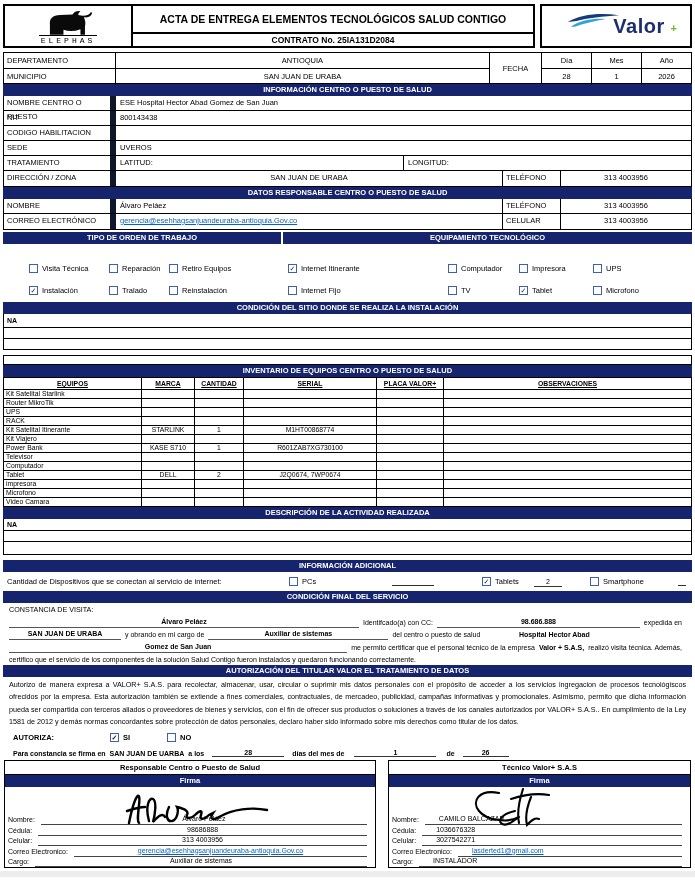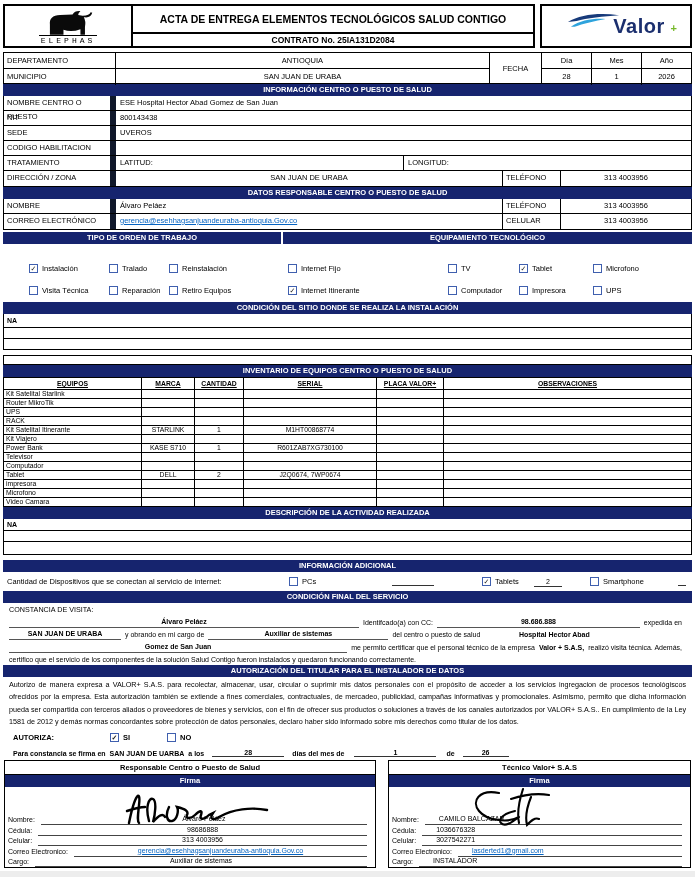--- a/index.html
+++ b/index.html
@@ -159,26 +159,26 @@
   <div class="tbl">
     <div class="frow">
       <div class="flabel">NOMBRE CENTRO O PUESTO</div>
       <div class="fval">ESE Hospital Hector Abad Gomez de San Juan</div>
     </div>
     <div class="frow">
       <div class="flabel">NIT</div>
       <div class="fval">800143438</div>
     </div>
     <div class="frow">
+      <div class="flabel">CODIGO HABILITACION</div>
+      <div class="fval"></div>
+    </div>
+    <div class="frow">
       <div class="flabel">SEDE</div>
       <div class="fval">UVEROS</div>
-    </div>
-    <div class="frow">
-      <div class="flabel">CODIGO HABILITACION</div>
-      <div class="fval"></div>
     </div>
     <div class="frow">
       <div class="flabel">TRATAMIENTO</div>
       <div class="fval">
         <span class="coord-lab">LATITUD:</span>
         <span class="coord-blank"></span>
         <span class="coord-lab2">LONGITUD:</span>
         <span class="coord-blank" style="border-right:none"></span>
       </div>
     </div>
@@ -212,103 +212,103 @@
     </div>
   </div>
 
   <div class="cbbars">
     <div class="bar b1">TIPO DE ORDEN DE TRABAJO</div>
     <div class="bar b2">EQUIPAMIENTO TECNOLÓGICO</div>
   </div>
   <div class="cbrow">
     <span class="cbi w1">
         <span class="cb">
+          <i class="mk"></i>
+        </span>
+        <span>Visita Técnica</span>
+      </span>
+    <span class="cbi w2">
+        <span class="cb">
+          <i class="mk"></i>
+        </span>
+        <span>Reparación</span>
+      </span>
+    <span class="cbi w3">
+        <span class="cb">
+          <i class="mk"></i>
+        </span>
+        <span>Retiro Equipos</span>
+      </span>
+    <span class="cbi w4">
+        <span class="cb">
           <i class="mk">✓</i>
         </span>
-        <span>Instalación</span>
-      </span>
-    <span class="cbi w2">
-        <span class="cb">
-          <i class="mk"></i>
-        </span>
-        <span>Tralado</span>
-      </span>
-    <span class="cbi w3">
-        <span class="cb">
-          <i class="mk"></i>
-        </span>
-        <span>Reinstalación</span>
-      </span>
-    <span class="cbi w4">
-        <span class="cb">
-          <i class="mk"></i>
-        </span>
-        <span>Internet Fijo</span>
+        <span>Internet Itinerante</span>
       </span>
     <span class="cbi w5">
         <span class="cb">
           <i class="mk"></i>
         </span>
-        <span>TV</span>
+        <span>Computador</span>
       </span>
     <span class="cbi w6">
         <span class="cb">
-          <i class="mk">✓</i>
-        </span>
-        <span>Tablet</span>
+          <i class="mk"></i>
+        </span>
+        <span>Impresora</span>
       </span>
     <span class="cbi w7">
         <span class="cb">
           <i class="mk"></i>
         </span>
-        <span>Microfono</span>
+        <span>UPS</span>
       </span>
   </div>
   <div class="cbrow">
     <span class="cbi w1">
         <span class="cb">
-          <i class="mk"></i>
-        </span>
-        <span>Visita Técnica</span>
+          <i class="mk">✓</i>
+        </span>
+        <span>Instalación</span>
       </span>
     <span class="cbi w2">
         <span class="cb">
           <i class="mk"></i>
         </span>
-        <span>Reparación</span>
+        <span>Tralado</span>
       </span>
     <span class="cbi w3">
         <span class="cb">
           <i class="mk"></i>
         </span>
-        <span>Retiro Equipos</span>
+        <span>Reinstalación</span>
       </span>
     <span class="cbi w4">
         <span class="cb">
+          <i class="mk"></i>
+        </span>
+        <span>Internet Fijo</span>
+      </span>
+    <span class="cbi w5">
+        <span class="cb">
+          <i class="mk"></i>
+        </span>
+        <span>TV</span>
+      </span>
+    <span class="cbi w6">
+        <span class="cb">
           <i class="mk">✓</i>
         </span>
-        <span>Internet Itinerante</span>
-      </span>
-    <span class="cbi w5">
-        <span class="cb">
-          <i class="mk"></i>
-        </span>
-        <span>Computador</span>
-      </span>
-    <span class="cbi w6">
-        <span class="cb">
-          <i class="mk"></i>
-        </span>
-        <span>Impresora</span>
+        <span>Tablet</span>
       </span>
     <span class="cbi w7">
         <span class="cb">
           <i class="mk"></i>
         </span>
-        <span>UPS</span>
+        <span>Microfono</span>
       </span>
   </div>
 
   <div class="bar" style="margin-top:2px">CONDICIÓN DEL SITIO DONDE SE REALIZA LA INSTALACIÓN</div>
   <div class="narow">NA</div>
   <div class="erow"></div>
   <div class="erow"></div>
   <div class="gap5"></div>
   <div class="erow2"></div>
 
@@ -492,21 +492,21 @@
       <span class="uval u-hosp2">Gomez de San Juan</span>
       <span class="ct">me permito certificar que el personal técnico de la empresa</span>
       <span style="font-weight:700">Valor + S.A.S,</span>
       <span class="ct">realizó visita técnica. Además,</span>
     </div>
     <div class="cline">
       <span>certifico que el servicio de los componentes de la solución Salud Contigo fueron instalados y quedaron funcionando correctamente.</span>
     </div>
   </div>
 
-  <div class="bar">AUTORIZACIÓN DEL TITULAR PARA EL INSTALADOR DE DATOS</div>
+  <div class="bar">AUTORIZACIÓN DEL TITULAR VALOR EL TRATAMIENTO DE DATOS</div>
   <div class="authp">Autorizo de manera expresa a VALOR+ S.A.S. para recolectar, almacenar, usar, circular o suprimir mis datos personales con el propósito de acceder a los servicios ingregacion de procesos  tecnológiscos ofrecidos por la empresa. Esta autorización también se extiende a fines comerciales, contractuales, de mercadeo, publicidad, campañas informativas y promocionales. Asimismo, permito que dicha información pueda ser compartida con terceros aliados o proveedores de bienes y servicios, con el fin de ofrecer sus productos o soluciones a través de los canales autorizados por VALOR+ S.A.S.. En cumplimiento de la Ley 1581 de 2012 y demás normas concordantes sobre protección de datos personales, declaro haber sido informado sobre mis derechos como titular de los datos.</div>
   <div class="autrow">
     <span class="autlab">AUTORIZA:</span>
     <span class="cbi" style="width:40px">
         <span class="cb">
           <i class="mk">✓</i>
         </span>
         <span>SI</span>
       </span>
     <span class="cbi" style="width:40px">

